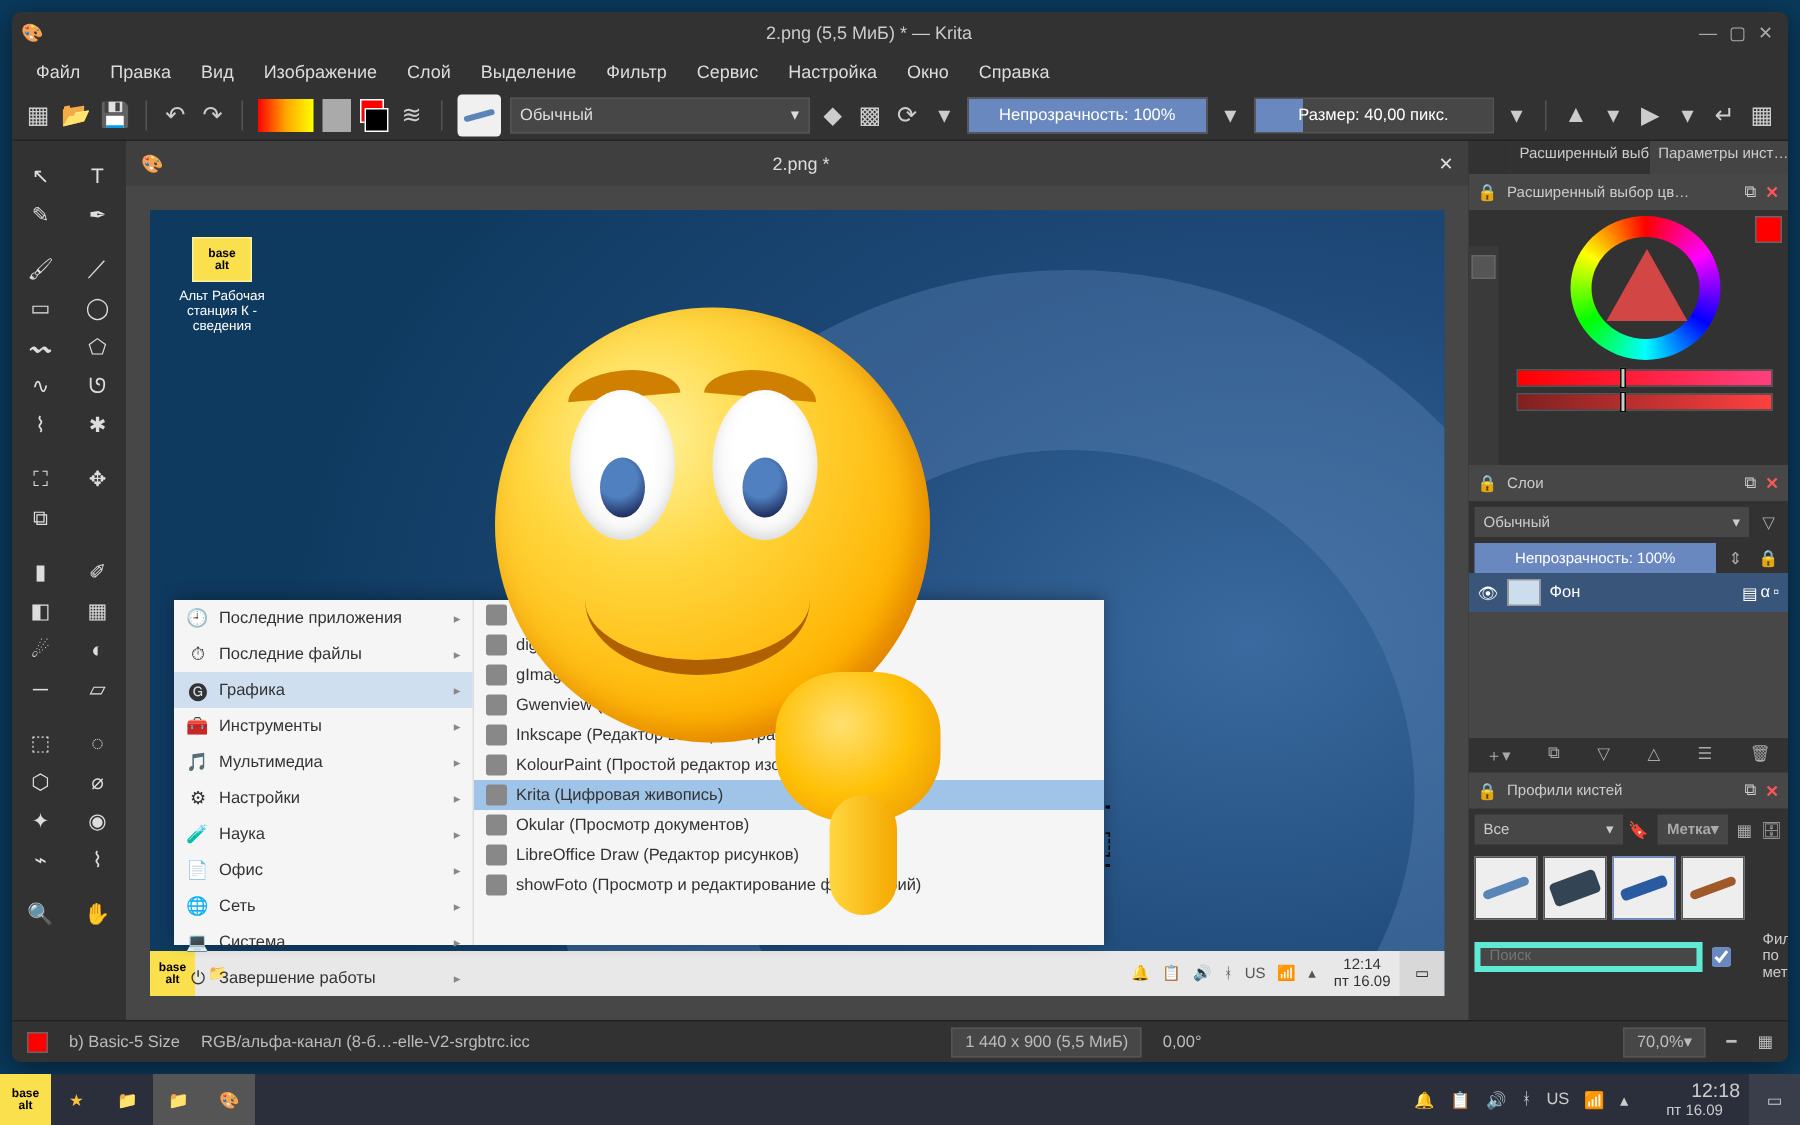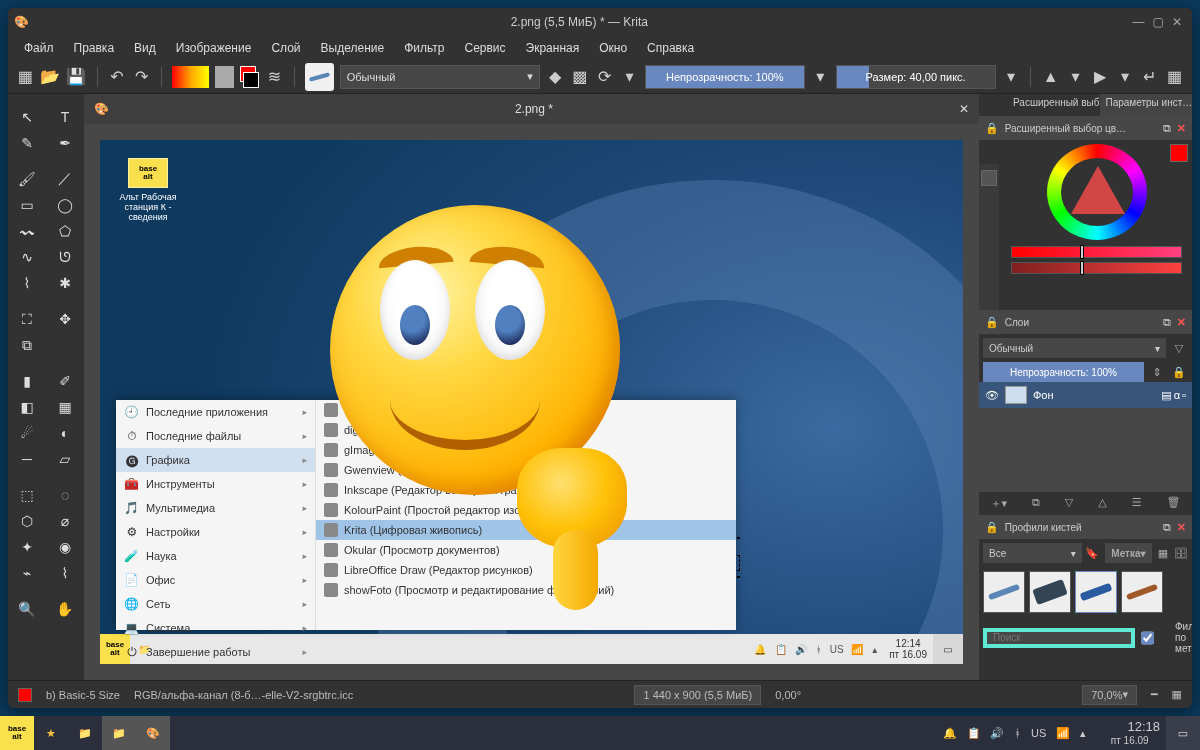--- a/index.html
+++ b/index.html
@@ -175,21 +175,21 @@
 
   <div class="menubar" id="menubar">
       <div class="menu-item">Файл</div>
       <div class="menu-item">Правка</div>
       <div class="menu-item">Вид</div>
       <div class="menu-item">Изображение</div>
       <div class="menu-item">Слой</div>
       <div class="menu-item">Выделение</div>
       <div class="menu-item">Фильтр</div>
       <div class="menu-item">Сервис</div>
-      <div class="menu-item">Экранная</div>
+      <div class="menu-item">Настройка</div>
       <div class="menu-item">Окно</div>
       <div class="menu-item">Справка</div>
     </div>
 
   <div class="toolbar">
     <div class="tb-btn">▦</div>
     <div class="tb-btn">📂</div>
     <div class="tb-btn">💾</div>
     <div class="sep"></div>
     <div class="tb-btn">↶</div>

